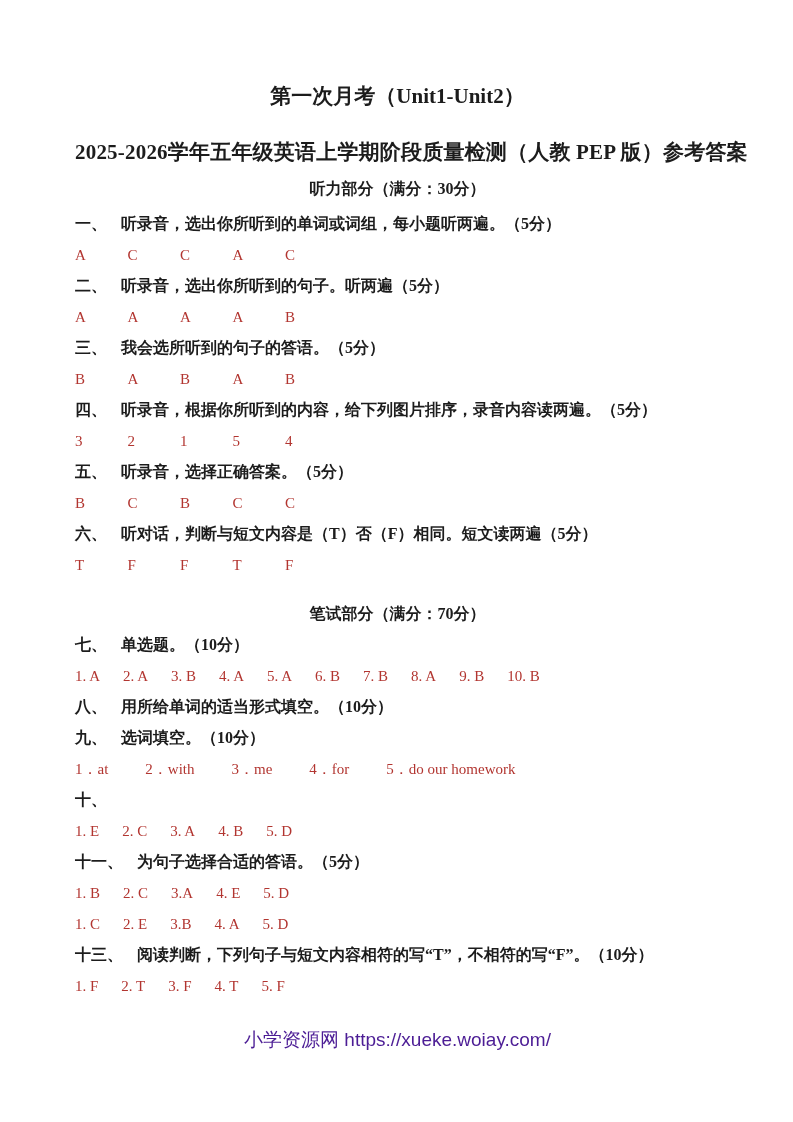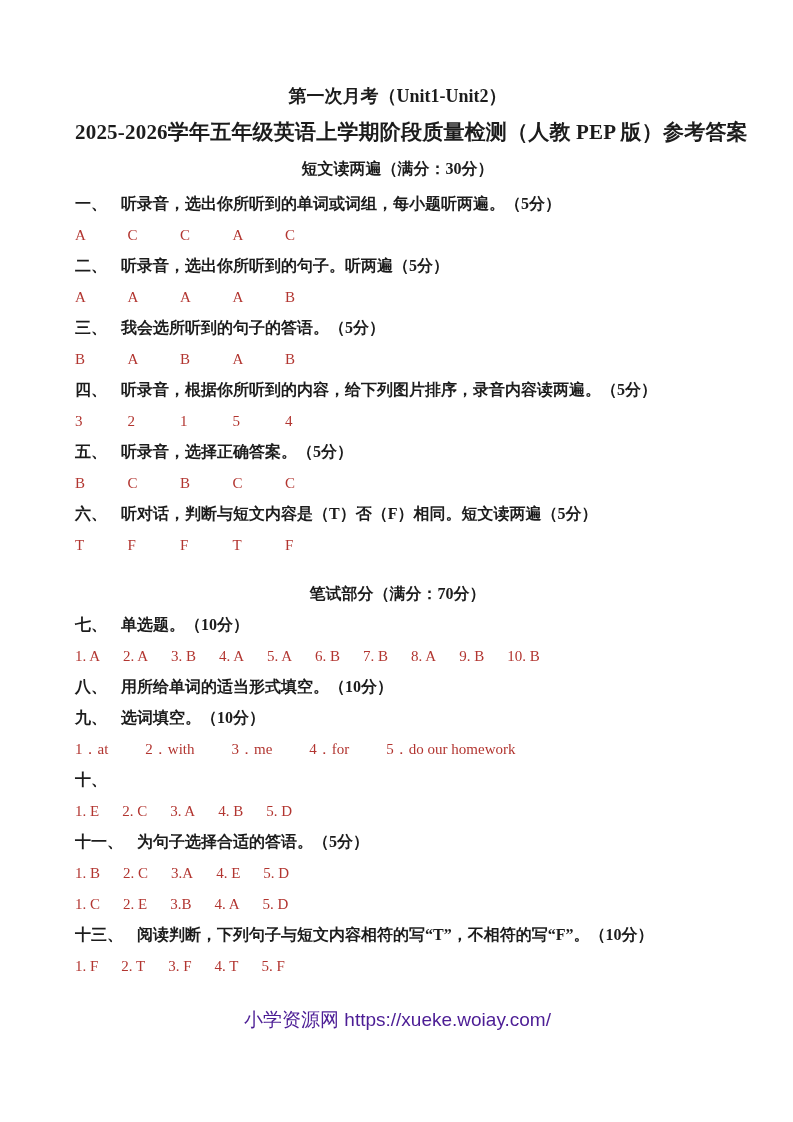--- a/index.html
+++ b/index.html
@@ -3,26 +3,26 @@
 <meta charset="utf-8">
 <style>
   html, body { margin: 0; padding: 0; background: #ffffff; }
   .page {
     width: 793px; height: 1122px; box-sizing: border-box;
     padding: 84px 73px 0 75px;
     font-family: "Liberation Serif", "DejaVu Serif", serif;
     color: #1c1c1c; background: #ffffff; overflow: hidden;
   }
   .doc-title {
-    text-align: center; font-size: 18px; font-weight: bold;
+    text-align: center; font-size: 21px; font-weight: bold;
     height: 24px; line-height: 24px; white-space: nowrap;
   }
   .doc-subtitle {
     text-align: center; font-size: 21px; font-weight: bold;
-    margin-top: 11px; height: 26px; line-height: 26px; white-space: nowrap;
+    margin-top: 31px; height: 26px; line-height: 26px; white-space: nowrap;
     letter-spacing: 0.2px;
   }
   .part-header-top {
     text-align: center; font-size: 16px; font-weight: bold;
     margin-top: 13px; height: 22px; line-height: 22px;
   }
   #blocks { margin-top: 9px; }
   .row { height: 31px; display: flex; align-items: center; }
   .center-header {
     justify-content: center; font-size: 16px; font-weight: bold; margin-top: 18px;
@@ -39,21 +39,21 @@
     font-family: "Liberation Sans", "DejaVu Sans", sans-serif;
     font-size: 19px; color: #4c1d95; height: 24px; line-height: 24px;
   }
 </style>
 </head>
 <body>
 
 <div class="page">
   <div class="doc-title">第一次月考（Unit1-Unit2）</div>
   <div class="doc-subtitle">2025-2026学年五年级英语上学期阶段质量检测（人教 PEP 版）参考答案</div>
-  <div class="part-header-top">短文读两遍（满分：30分）</div>
+  <div class="part-header-top">听力部分（满分：30分）</div>
   <div id="blocks">
       <div class="row sec-heading">
         <span class="marker">一、</span>
         <span class="sec-title">听录音，选出你所听到的单词或词组，每小题听两遍。（5分）</span>
       </div>
       <div class="row answers spread">
         <span class="ans">A</span>
         <span class="ans">C</span>
         <span class="ans">C</span>
         <span class="ans">A</span>

